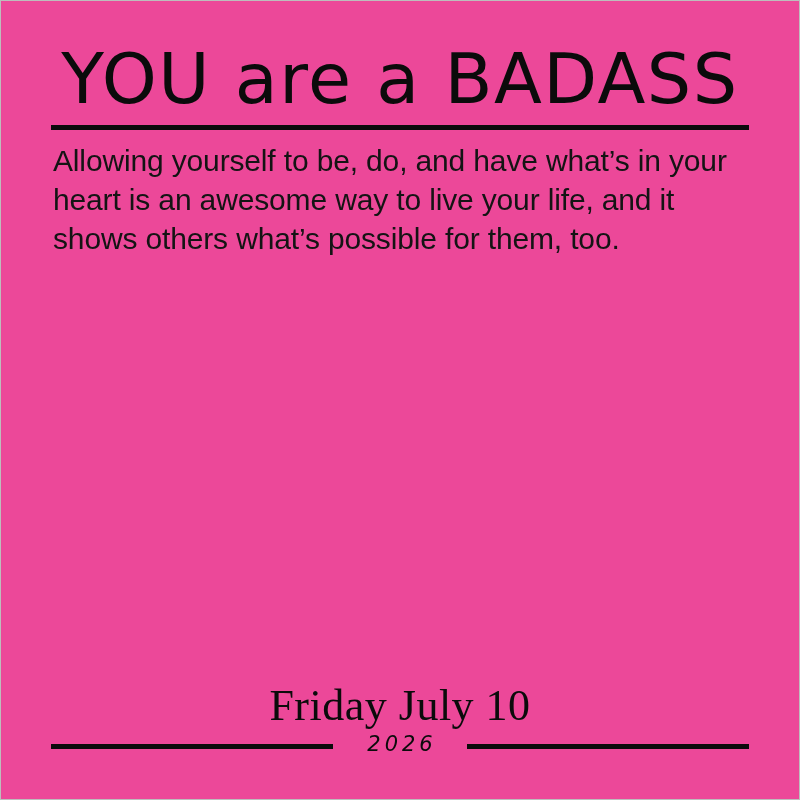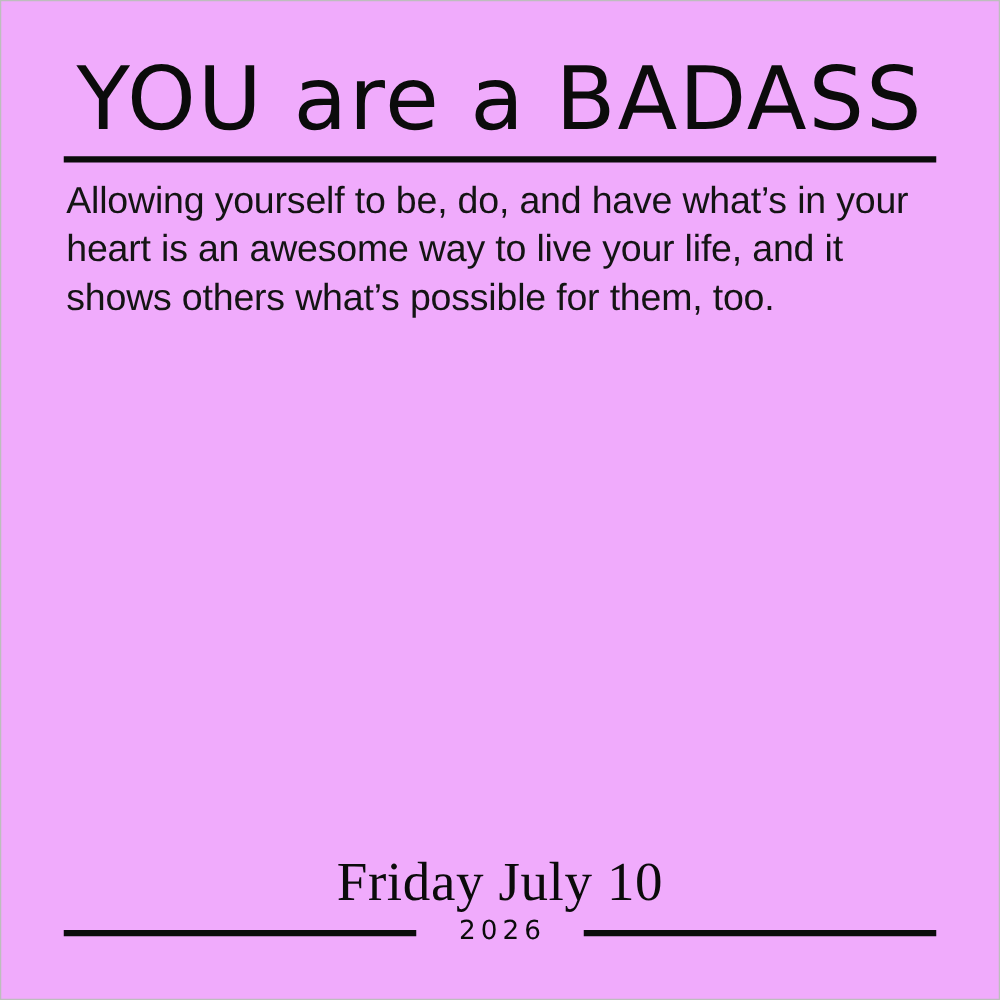--- a/index.html
+++ b/index.html
@@ -13,21 +13,21 @@
     font-family: "Liberation Sans", sans-serif;
     -webkit-font-smoothing: antialiased;
   }
 
   
   .page {
     position: relative;
     box-sizing: border-box;
     width: 800px;
     height: 800px;
-    background: #f0abfc;
+    background: #ec4899;
     border: 1px solid #bdbdbd;
     overflow: hidden;
   }
 
   .inner {
     position: absolute;
     left: 50px;
     right: 50px;
     top: 0;
     bottom: 0;
@@ -94,20 +94,21 @@
     color: #0b0b0b;
     white-space: nowrap;
   }
 
   .year-row {
     display: flex;
     align-items: center;
     justify-content: space-between;
     margin-top: 4px;
     gap: 30px;
+    font-style: italic;
   }
 
   .year-rule {
     flex: 1 1 auto;
     height: 5px;
     background: #0b0b0b;
   }
 
   .year {
     flex: 0 0 auto;

